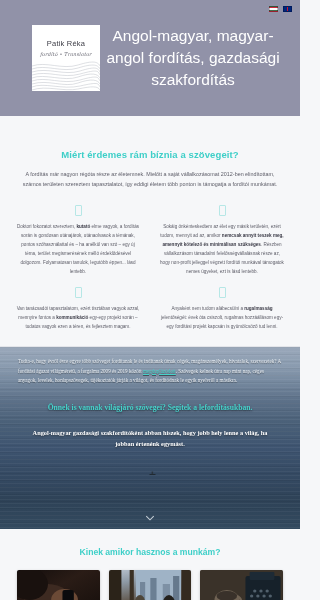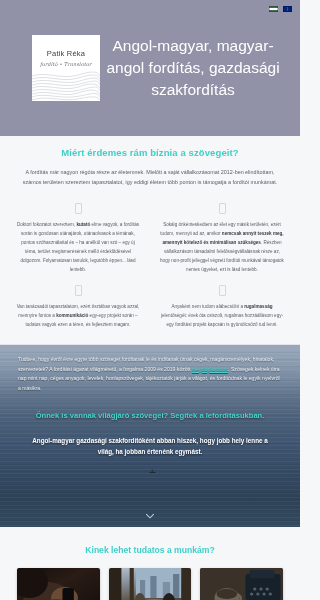--- a/index.html
+++ b/index.html
@@ -7,21 +7,21 @@
     width: 300px; height: 600px;
     font-family: "Liberation Sans", sans-serif;
     background: #f6f7f9;
     overflow: hidden;
   }
   .page { width: 300px; height: 600px; position: relative; }
 
   
   .header {
     background: #9192a8;
-    height: 136px;
+    height: 116px;
     position: relative;
     display: flex;
     align-items: center;
     padding: 0 10px;
   }
   .lang-bar {
     position: absolute; top: 6px; right: 8px;
     display: flex; gap: 5px; align-items: center;
   }
   .flag { width: 9px; height: 6px; display: block; border: 0.5px solid rgba(0,0,0,.25); }
@@ -74,20 +74,21 @@
     font-weight: 400;
   }
 
   
   .sec-why { padding: 11px 14px 4px; text-align: center; }
   .h-teal {
     color: #3ecfc8;
     font-size: 9.5px;
     font-weight: bold;
     letter-spacing: .1px;
+    margin-top: 22px;
   }
   .lead {
     margin-top: 9px;
     font-size: 5.4px;
     line-height: 1.85;
     color: #5d5d68;
     padding: 0 8px;
   }
 
   
@@ -114,20 +115,21 @@
   .feat-text b { color: #3a3a46; font-weight: bold; }
 
   .divider { height: 1px; background: #e3e5ea; margin: 0 0 0 0; }
 
   
   .water {
     position: relative;
     height: 182px;
     overflow: hidden;
     background: #4a6079;
+    font-family: Liberation Serif, serif;
   }
   .water-sky2 {
     position: absolute; inset: 0;
     background:
       linear-gradient(to bottom,
         #9aa8ba 0%, #8b9cb0 10%,
         #76899f 19%, #5d7189 29%,
         #4b6179 41%, #3e5470 55%,
         #354a63 70%, #2e4257 84%, #334a5f 100%);
   }
@@ -283,21 +285,21 @@
       <div class="water-h1">Önnek is vannak világjáró szövegei? Segítek a lefordításukban.</div>
       <div class="water-h2">Angol-magyar gazdasági szakfordítóként abban hiszek, hogy jobb hely lenne a világ, ha jobban értenénk egymást.</div>
     </div>
 
     <svg class="scroll-arrow" viewBox="0 0 12 7">
       <path d="M1 1 L6 6 L11 1" fill="none" stroke="#dfe6ec" stroke-width="1.4"></path>
     </svg>
   </div>
 
   <div class="sec-who">
-    <div class="h-teal-2">Kinek lehet tudatos a munkám?</div>
+    <div class="h-teal-2">Kinek amikor hasznos a munkám?</div>
 
     <div class="cards">
 
       <div class="card card-1">
         <svg viewBox="0 0 80 52" preserveAspectRatio="none">
           <ellipse cx="30" cy="34" rx="24" ry="20" fill="#3d2a21"></ellipse>
           <ellipse cx="46" cy="30" rx="13" ry="11" fill="#6b4a36"></ellipse>
           <rect x="44" y="20" width="11" height="16" rx="2" fill="#0b0b0d"></rect>
           <ellipse cx="38" cy="40" rx="14" ry="9" fill="#4a3325"></ellipse>
           <ellipse cx="12" cy="14" rx="18" ry="16" fill="#19110e"></ellipse>

